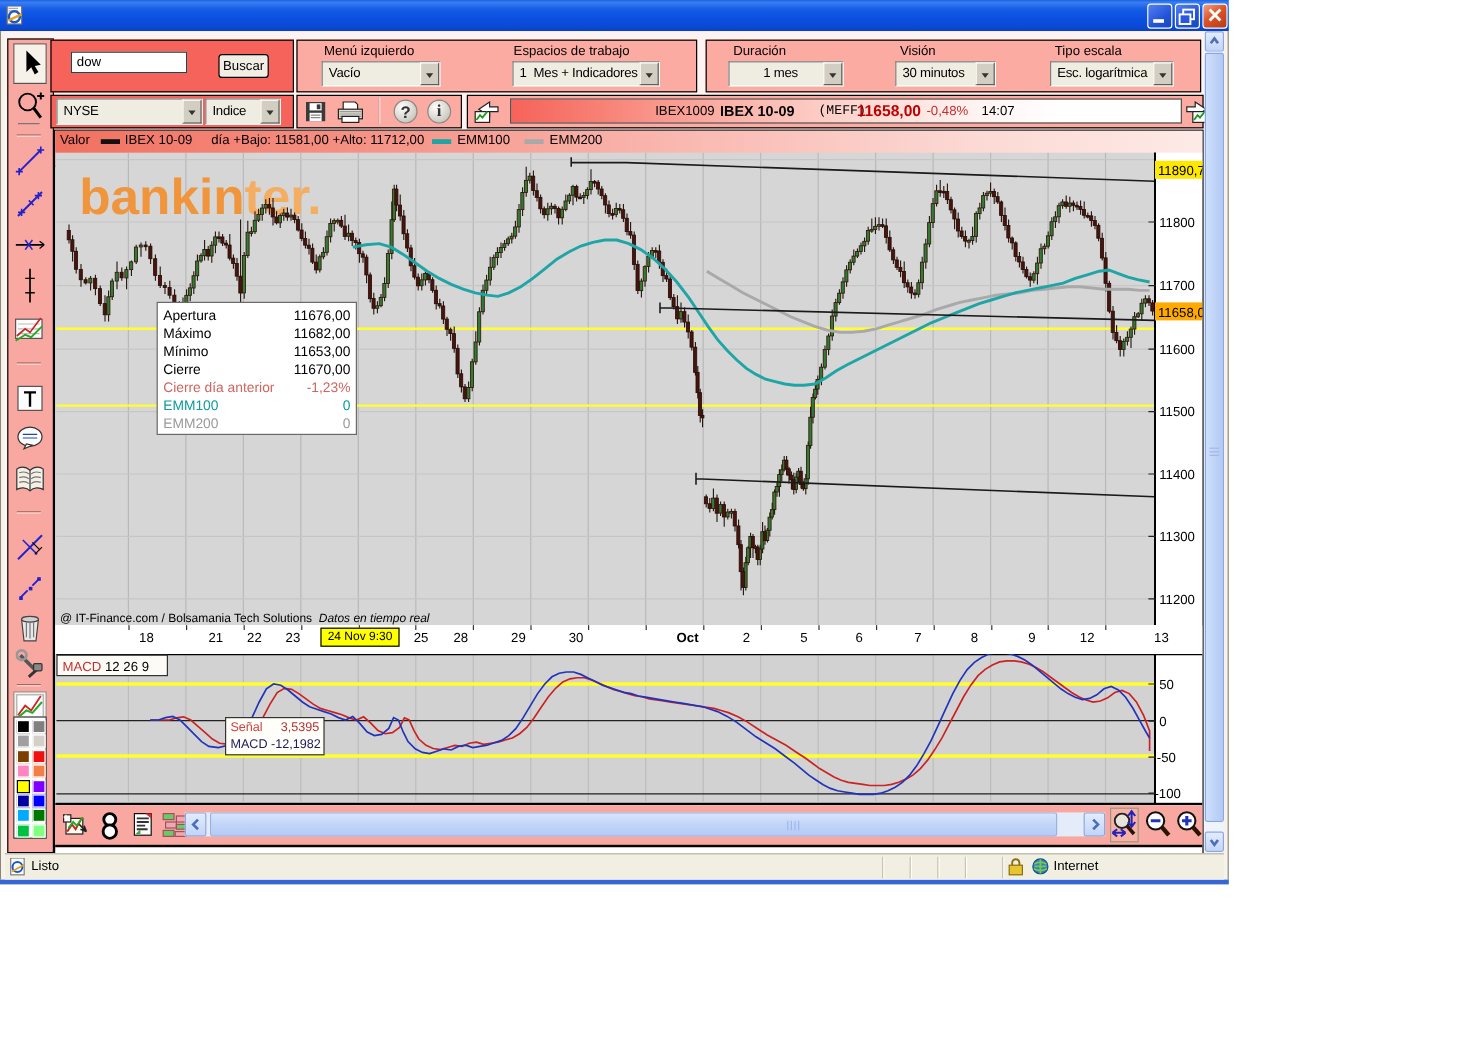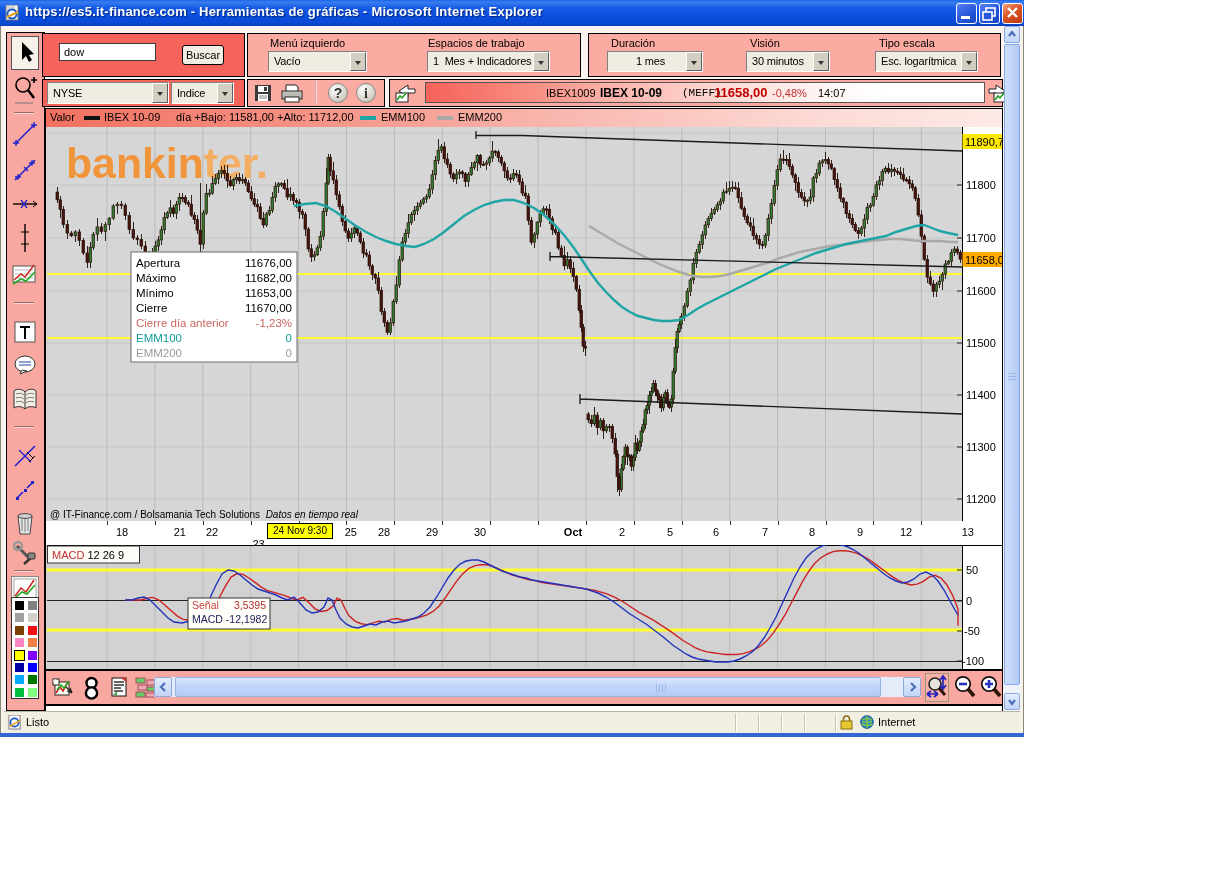--- a/index.html
+++ b/index.html
@@ -28,21 +28,20 @@
 
  <div class="abs" id="titlebar"></div>
  <div class="abs" style="left:5px;top:5px;width:15px;height:16px;">
    <svg width="15" height="16" viewBox="0 0 15 16">
         <rect x="1" y="0" width="12" height="15" fill="#fdfdfd" stroke="#777"></rect>
         <path d="M2 2h8M2 4h8" stroke="#aaa" stroke-width="1"></path>
         <circle cx="7" cy="9" r="4.6" fill="none" stroke="#1959c8" stroke-width="2"></circle>
         <path d="M2 12 L13 7" stroke="#e8a020" stroke-width="2"></path>
       </svg>
  </div>
- <div class="abs" id="titletxt">https://es5.it-finance.com - Herramientas de gráficas - Microsoft Internet Explorer</div>
  <div class="abs wbtn" style="left:956px;background:linear-gradient(145deg,#5580f2,#2353d8 60%,#1a46c0);">
       <div style="position:absolute;left:4px;bottom:4px;width:9px;height:3px;background:#fff"></div>
     </div>
  <div class="abs wbtn" style="left:979px;background:linear-gradient(145deg,#5580f2,#2353d8 60%,#1a46c0);"><svg width="19" height="19">
         <rect x="6" y="4" width="9" height="8" fill="none" stroke="#fff" stroke-width="1.6"></rect>
         <rect x="3" y="8" width="9" height="8" fill="#2a57dd" stroke="#fff" stroke-width="1.6"></rect>
       </svg></div>
  <div class="abs wbtn" style="left:1002px;background:linear-gradient(145deg,#f0a080,#dd5326 45%,#b83a10);"><svg width="19" height="19">
         <path d="M5 4 L14 13 M14 4 L5 13" stroke="#fff" stroke-width="2.4"></path>
       </svg></div>
@@ -653,21 +652,21 @@
         <div style="position:absolute;left:588px;top:0;width:1px;height:4px;background:#333"></div>
         <div style="position:absolute;left:636px;top:0;width:1px;height:4px;background:#333"></div>
         <div style="position:absolute;left:684px;top:0;width:1px;height:4px;background:#333"></div>
         <div style="position:absolute;left:732px;top:0;width:1px;height:4px;background:#333"></div>
         <div style="position:absolute;left:780px;top:0;width:1px;height:4px;background:#333"></div>
         <div style="position:absolute;left:827px;top:0;width:1px;height:4px;background:#333"></div>
         <div style="position:absolute;left:875px;top:0;width:1px;height:4px;background:#333"></div>
         <div style="position:absolute;left:56px;top:5px;width:40px;text-align:center;">18</div>
         <div style="position:absolute;left:100px;top:5px;width:40px;text-align:right;">21</div>
         <div style="position:absolute;left:146px;top:5px;width:40px;text-align:center;">22</div>
-        <div style="position:absolute;left:192px;top:17px;width:40px;text-align:center;font-style:italic;">23</div>
+        <div style="position:absolute;left:192px;top:5px;width:40px;">23</div>
         <div style="position:absolute;left:271px;top:5px;width:40px;text-align:right;">25</div>
         <div style="position:absolute;left:318px;top:5px;width:40px;text-align:center;">28</div>
         <div style="position:absolute;left:366px;top:5px;width:40px;text-align:center;">29</div>
         <div style="position:absolute;left:414px;top:5px;width:40px;text-align:center;">30</div>
         <div style="position:absolute;left:507px;top:5px;width:40px;text-align:center;font-weight:bold;">Oct</div>
         <div style="position:absolute;left:556px;top:5px;width:40px;text-align:center;">2</div>
         <div style="position:absolute;left:604px;top:5px;width:40px;text-align:center;">5</div>
         <div style="position:absolute;left:650px;top:5px;width:40px;text-align:center;">6</div>
         <div style="position:absolute;left:699px;top:5px;width:40px;text-align:center;">7</div>
         <div style="position:absolute;left:746px;top:5px;width:40px;text-align:center;">8</div>

